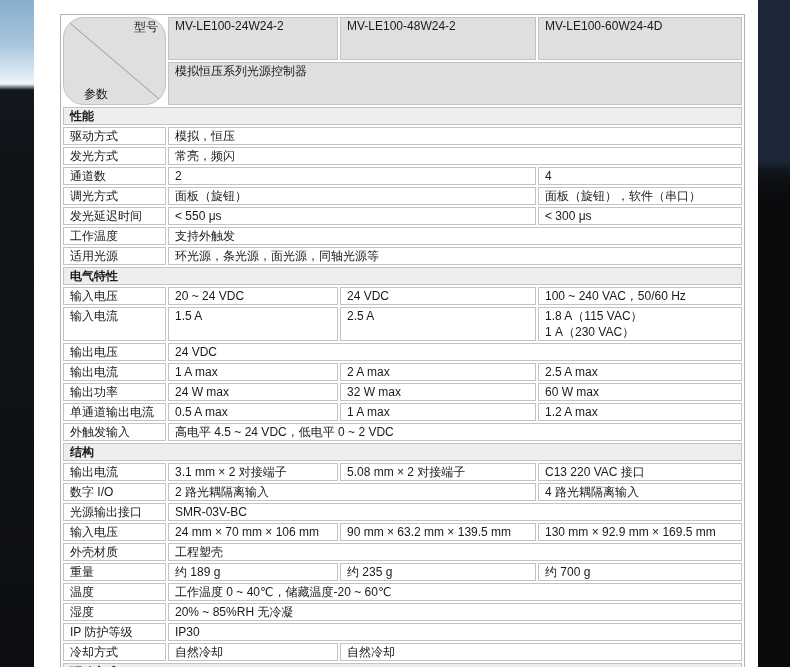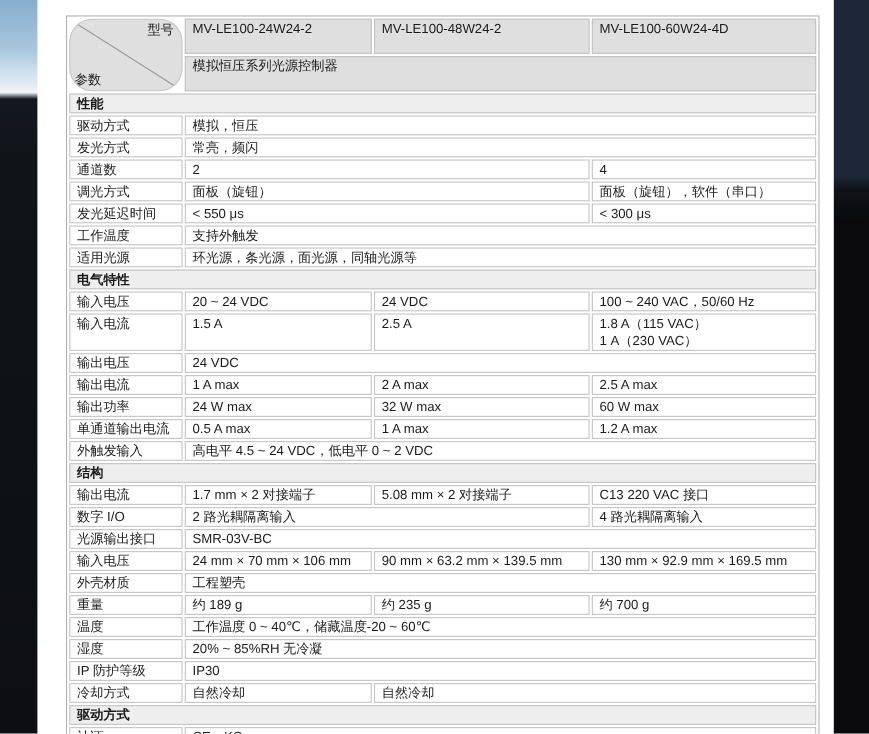--- a/index.html
+++ b/index.html
@@ -43,24 +43,24 @@
   td{
     border:1px solid var(--cell-border);
     background:#ffffff;
     font-size:12px;line-height:16px;height:16px;
     padding:0 6px;vertical-align:top;
     white-space:pre-line;overflow:hidden;
     color:var(--text);
   }
   td.hdr{background:var(--header-bg);}
   td.section{background:var(--section-bg);font-weight:bold;margin-left:24px;}
-  td.corner{position:relative;padding:0;border-radius:21px;}
+  td.corner{position:relative;padding:11px;border-radius:21px;}
   td.corner .diag{position:absolute;left:0;top:0;width:100%;height:100%;}
   td.corner .corner-tr{position:absolute;top:1px;right:7px;}
-  td.corner .corner-bl{position:absolute;bottom:2px;left:4px;text-align:center;}
+  td.corner .corner-bl{position:absolute;bottom:2px;left:20px;text-align:center;}
 </style>
 </head>
 <body>
 
 <div class="left-strip"></div>
 <div class="right-strip"></div>
 
 <table class="spec">
   <colgroup>
     <col style="width:103px">
@@ -158,21 +158,21 @@
       </tr>
       <tr>
         <td>外触发输入</td>
         <td colspan="3">高电平 4.5 ~ 24 VDC，低电平 0 ~ 2 VDC</td>
       </tr>
       <tr>
         <td colspan="4" class="section">结构</td>
       </tr>
       <tr>
         <td>输出电流</td>
-        <td colspan="1">1.7 mm × 2 对接端子</td>
+        <td colspan="1">3.1 mm × 2 对接端子</td>
         <td colspan="1">5.08 mm × 2 对接端子</td>
         <td colspan="1">C13 220 VAC 接口</td>
       </tr>
       <tr>
         <td>数字 I/O</td>
         <td colspan="2">2 路光耦隔离输入</td>
         <td colspan="1">4 路光耦隔离输入</td>
       </tr>
       <tr>
         <td>光源输出接口</td>

